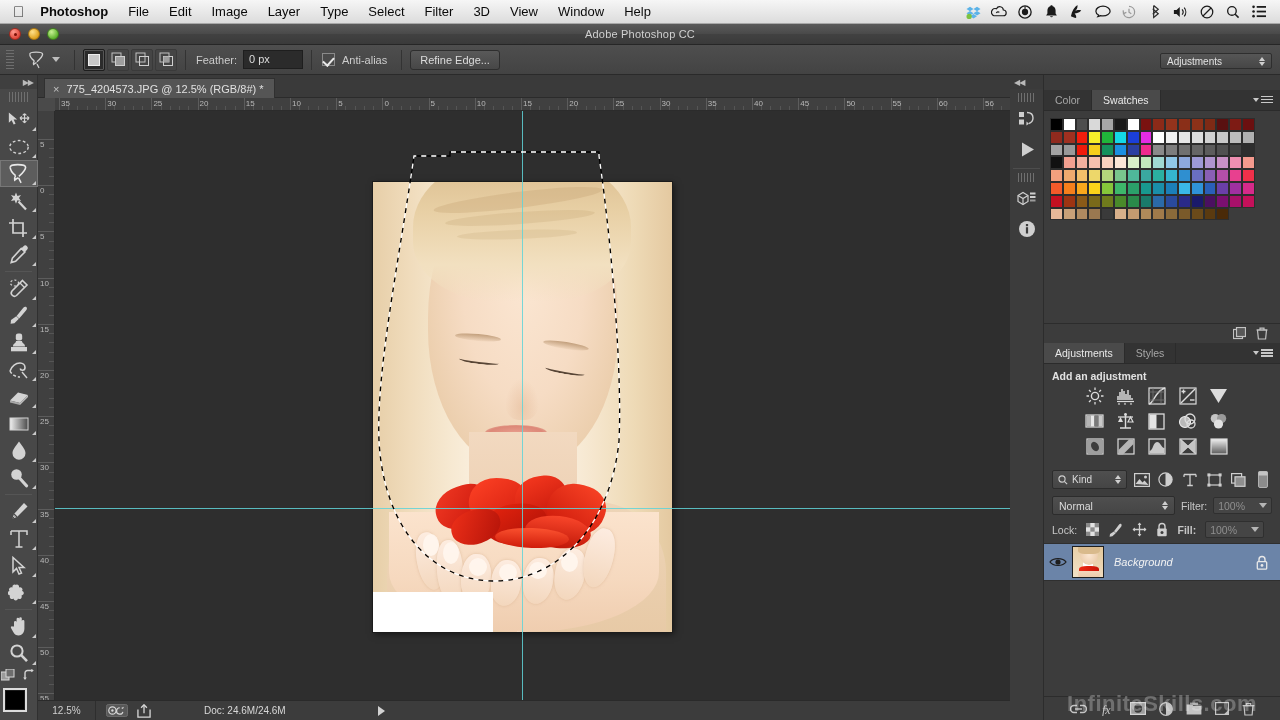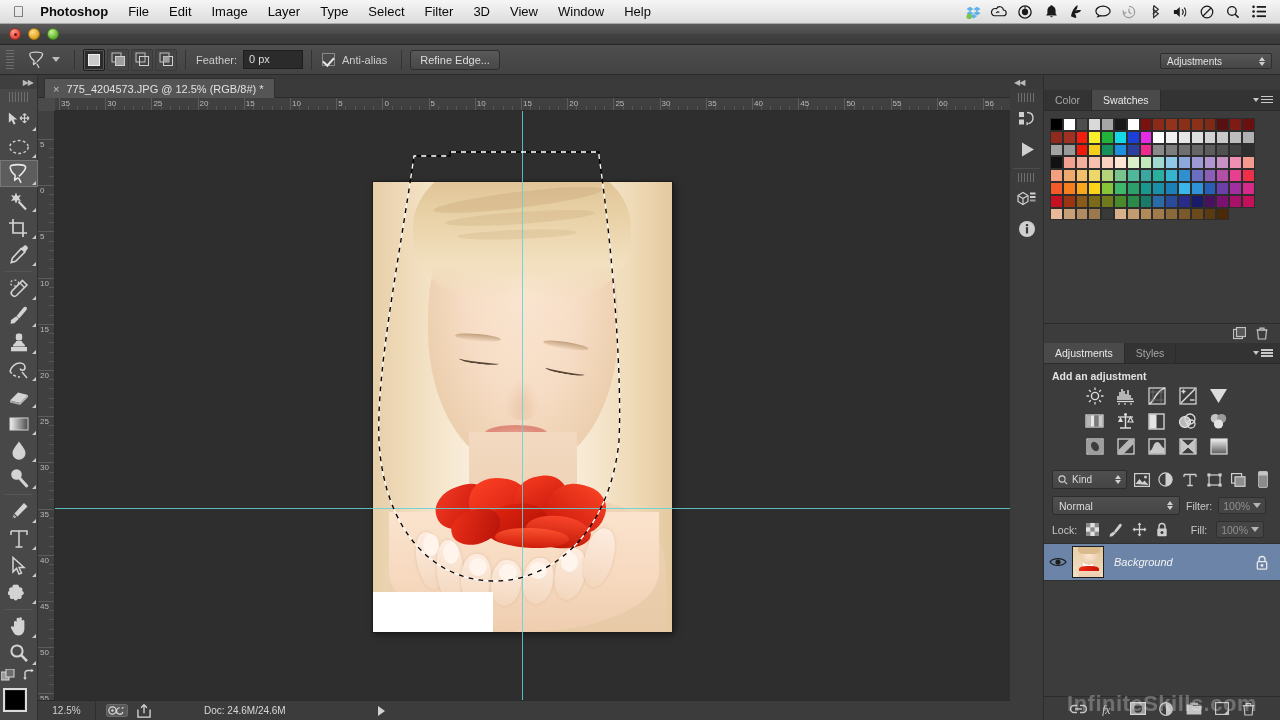--- a/index.html
+++ b/index.html
@@ -261,21 +261,21 @@
      background: linear-gradient(to bottom,#4f4f4f,#454545); border:1px solid #2c2c2c; border-radius:2px;
      font-size:10px; color:#dcdcdc; }
   .filt-ic { width:21px; height:19px; display:flex; align-items:center; justify-content:center; }
   .blend-row { display:flex; align-items:center; gap:6px; padding: 2px 8px 4px; }
   .blend-sel { display:flex; align-items:center; width:128px; height:19px; padding:0 6px;
      background: linear-gradient(to bottom,#4f4f4f,#454545); border:1px solid #2c2c2c; border-radius:2px;
      font-size:10.5px; color:#dcdcdc; }
   .opa-lab { font-size:10.5px; color:#c8c8c8; }
   .opa-val { font-size:10.5px; color:#8f8f8f; }
   .mini-tri { width:0;height:0;border-left:4px solid transparent;border-right:4px solid transparent;border-top:5px solid #b5b5b5; }
-  .opa-box { display:flex; align-items:center; gap:3px; border:1px solid #2f2f2f; background:#454545;
+  .opa-box { display:flex; align-items:center; gap:14px; border:1px solid #2f2f2f; background:#454545;
      height:17px; padding:0 4px; border-radius:2px; }
   .lock-row { display:flex; align-items:center; gap:9px; padding: 2px 8px 5px; }
   .lock-lab { font-size:10.5px; color:#c8c8c8; }
   .layer-row { display:flex; align-items:center; height:38px; background:#6b84a8; border-top:1px solid #2f2f2f;
      border-bottom:1px solid #2f2f2f; }
   .layer-row .eye { width:28px; display:flex; align-items:center; justify-content:center; }
   .layer-thumb { width:32px; height:32px; border:1px solid #1e1e1e; overflow:hidden; position:relative; background:#fff; }
   .layer-name { font-size:11px; color:#f2f2f2; font-style: italic; padding-left:10px; }
   .layer-lock { margin-left:auto; padding-right:12px; }
   .lay-footer { position:absolute; bottom:0; left:0; right:0; height:24px; background:#3c3c3c;
@@ -389,20 +389,21 @@
       </span>
     </span>
   </div>
 
   <div class="ps-title">
     <div class="traffic">
       <span class="tl red"></span>
       <span class="tl yel"></span>
       <span class="tl grn"></span>
     </div>
+    <div class="title-text">Adobe Photoshop CC</div>
   </div>
 
   <div class="options-bar">
     <span class="grip"></span>
     <span class="tool-preset">
       <span class="tp-icon">
         <svg width="20" height="18" viewBox="0 0 22 20">
             <path d="M3 3.5c0-1.5 3.5-2.3 7-2.3s7.2.9 7.2 2.4c0 2-3.6 6-6.2 8.3" fill="none" stroke="#cfcfcf" stroke-width="1.5"></path>
             <path d="M3 3.5c0 2.2 2.6 5.6 5 7.5" fill="none" stroke="#cfcfcf" stroke-width="1.5"></path>
             <path d="M8 11c-.8 1.3-1.2 2.7-.8 4 .9-.8 2.2-1.6 3.4-2" fill="none" stroke="#cfcfcf" stroke-width="1.4"></path>
@@ -1352,21 +1353,21 @@
               <path d="M7.5 0.5 5.6 3 9.4 3Z M7.5 14.5 5.6 12 9.4 12Z M0.5 7.5 3 5.6 3 9.4Z M14.5 7.5 12 5.6 12 9.4Z" fill="#cfcfcf"></path>
             </svg>
         </span>
         <span>
           <svg width="12" height="15" viewBox="0 0 12 15">
               <path d="M3 7V4.5a3 3 0 0 1 6 0V7" fill="none" stroke="#cfcfcf" stroke-width="1.4"></path>
               <rect x="1.3" y="6.6" width="9.4" height="7.6" rx="1" fill="#cfcfcf"></rect>
               <circle cx="6" cy="10.4" r="1.5" fill="#3c3c3c"></circle>
             </svg>
         </span>
-        <span class="lock-lab" style="margin-left:auto;">Fill:</span>
+        <span class="lock-lab" style="margin-left:auto;font-weight:bold;">Fill:</span>
         <span class="opa-box" style="margin-right:8px;">
           <span class="opa-val">100%</span>
           <span class="mini-tri"></span>
         </span>
       </div>
 
       <div class="layer-row">
         <span class="eye">
           <svg width="18" height="12" viewBox="0 0 18 12">
               <path d="M1 6 C4 1.5 14 1.5 17 6 C14 10.5 4 10.5 1 6Z" fill="none" stroke="#1e1e1e" stroke-width="1.3"></path>

